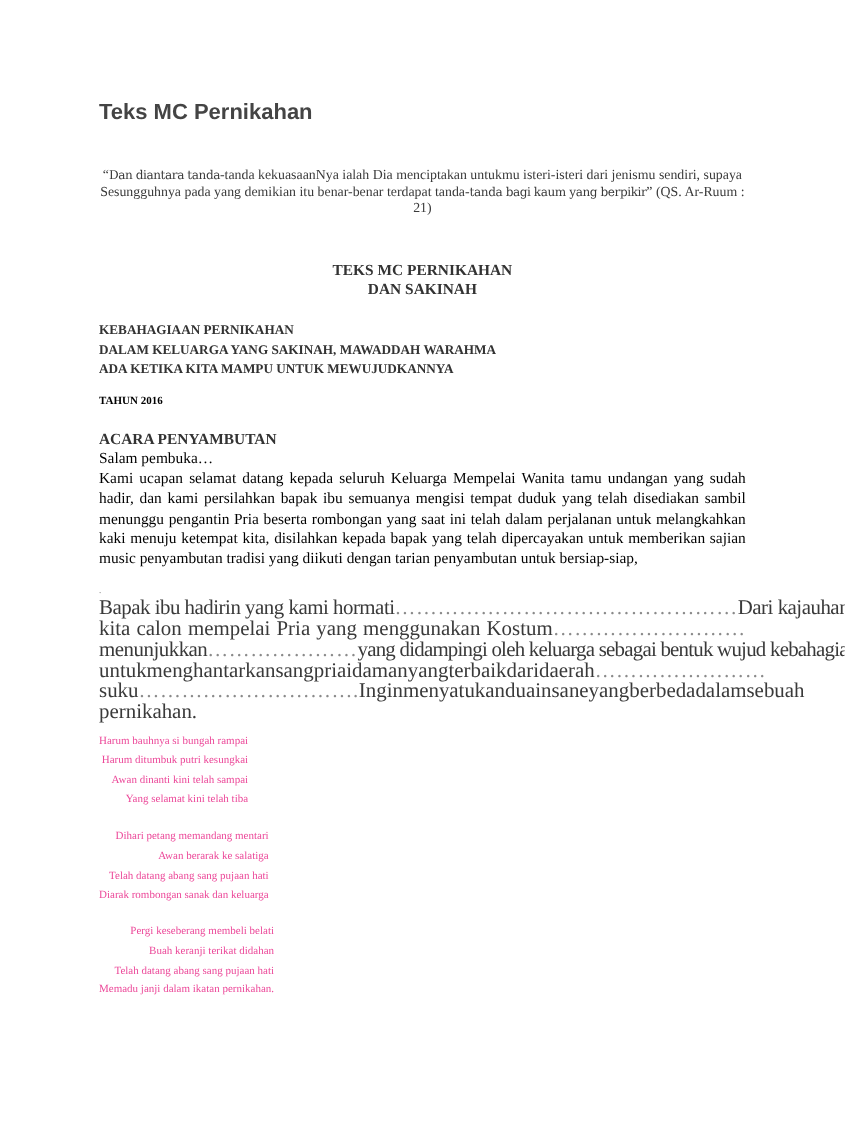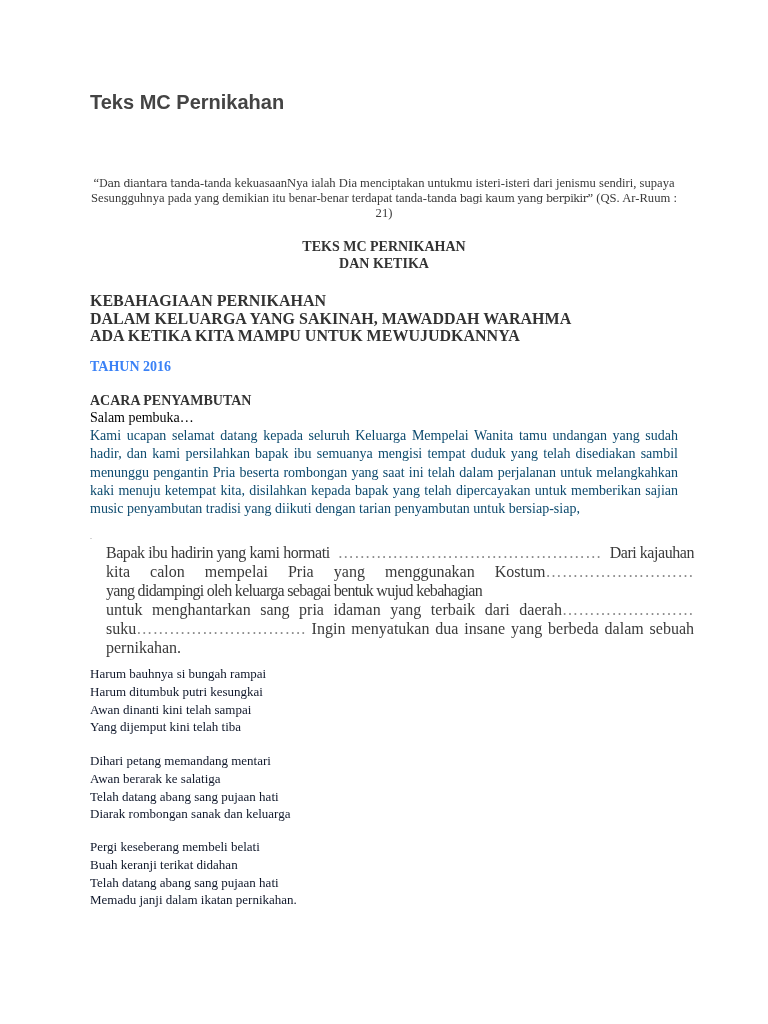--- a/index.html
+++ b/index.html
@@ -27,21 +27,21 @@
       left: 0;
       font-family: "Liberation Sans", sans-serif;
       font-weight: bold;
       font-size: 20px;
       color: #444444;
       margin: 0;
       letter-spacing: 0px;
     }
     .quote {
       position: absolute;
-      top: 176px;
+      top: 152px;
       left: 0;
       width: 588px;
       text-align: center;
       font-size: 12.6px;
       line-height: 15px;
       color: #3a3a3a;
     }
     .quote .hl {
       font-family: "DejaVu Serif", serif;
       font-size: 11px;
@@ -56,31 +56,31 @@
       font-weight: bold;
       font-size: 14px;
       line-height: 17px;
       color: #333333;
     }
     .block-heading {
       position: absolute;
       top: 292px;
       left: 0;
       font-weight: bold;
-      font-size: 16px;
+      font-size: 12px;
       line-height: 17.5px;
       color: #333333;
     }
     .year {
       position: absolute;
       top: 359px;
       left: 0;
       font-weight: bold;
-      font-size: 14px;
-      color: #3b82f6;
+      font-size: 10px;
+      color: #000000;
     }
     .section-title {
       position: absolute;
       top: 393px;
       left: 0;
       font-weight: bold;
       font-size: 14px;
       color: #333333;
     }
     .subsection-title {
@@ -92,59 +92,60 @@
       color: #000000;
     }
     .paragraph {
       position: absolute;
       top: 427px;
       left: 0;
       width: 588px;
       font-size: 14px;
       line-height: 18.3px;
       text-align: justify;
-      color: #0c4a6e;
+      color: #000000;
     }
     .tiny-dot {
       position: absolute;
       top: 532px;
       left: 0;
       font-size: 8px;
       color: #777;
     }
     .paragraph2 {
       position: absolute;
       top: 543px;
-      left: 16px;
+      left: 0;
       width: 588px;
       font-family: "Liberation Serif", serif;
-      font-size: 16px;
+      font-size: 19px;
       line-height: 19px;
       text-align: justify;
       text-align-last: left;
       color: #3a3a3a;
     }
     .paragraph2 .dots {
       color: #8a8a8a;
       letter-spacing: 0.5px;
     }
     .paragraph2 .condensed {
       letter-spacing: -0.45px;
     }
     .line-flex {
       display: flex;
       justify-content: space-between;
       white-space: nowrap;
     }
     .poem {
       position: absolute;
       left: 0;
-      font-size: 13px;
+      font-size: 10px;
       line-height: 17.8px;
-      color: #0f172a;
+      color: #ec4899;
+      text-align: right;
     }
     .poem div { white-space: nowrap; }
     .poem-1 { top: 665px; }
     .poem-2 { top: 752px; font-family: Liberation Serif, serif; }
     .poem-3 { top: 838px; }
   </style>
 </head>
 <body>
 
 <div class="page">
@@ -152,21 +153,21 @@
   <h1 class="doc-title">Teks MC Pernikahan</h1>
 
   <div class="quote">
     <div><span>“</span><span class="hl">Dan diantara tanda</span><span>-tanda kekuasaanNya ialah Dia menciptakan untukmu isteri-isteri dari jenismu sendiri, supaya</span></div>
     <div><span>Sesungguhnya pada yang demikian itu benar-benar terdapat tanda-</span><span class="hl">tanda bagi kaum yang berpikir</span><span>” (QS. Ar-Ruum :</span></div>
     <div>21)</div>
   </div>
 
   <div class="center-heading">
     <div>TEKS MC PERNIKAHAN</div>
-    <div>DAN KETIKA</div>
+    <div>DAN SAKINAH</div>
   </div>
 
   <div class="block-heading">
     <div>KEBAHAGIAAN PERNIKAHAN</div>
     <div>DALAM KELUARGA YANG SAKINAH, MAWADDAH WARAHMA</div>
     <div>ADA KETIKA KITA MAMPU UNTUK MEWUJUDKANNYA</div>
   </div>
 
   <div class="year">TAHUN 2016</div>
 
@@ -186,20 +187,21 @@
     <div class="line-flex">
       <span>kita</span>
       <span>calon</span>
       <span>mempelai</span>
       <span>Pria</span>
       <span>yang</span>
       <span>menggunakan</span>
       <span><span>Kostum</span><span class="dots">………………………</span></span>
     </div>
     <div class="line-flex">
+      <span><span class="condensed">menunjukkan</span><span class="dots">…………………</span></span>
       <span class="condensed" style="letter-spacing:-0.7px">yang didampingi oleh keluarga sebagai bentuk wujud kebahagian</span>
     </div>
     <div class="line-flex">
       <span>untuk</span>
       <span>menghantarkan</span>
       <span>sang</span>
       <span>pria</span>
       <span>idaman</span>
       <span>yang</span>
       <span>terbaik</span>
@@ -217,21 +219,21 @@
       <span>dalam</span>
       <span>sebuah</span>
     </div>
     <div>pernikahan.</div>
   </div>
 
   <div class="poem poem-1">
     <div>Harum bauhnya si bungah rampai</div>
     <div>Harum ditumbuk putri kesungkai</div>
     <div>Awan dinanti kini telah sampai</div>
-    <div>Yang dijemput kini telah tiba</div>
+    <div>Yang selamat kini telah tiba</div>
   </div>
 
   <div class="poem poem-2">
     <div>Dihari petang memandang mentari</div>
     <div>Awan berarak ke salatiga</div>
     <div>Telah datang abang sang pujaan hati</div>
     <div>Diarak rombongan sanak dan keluarga</div>
   </div>
 
   <div class="poem poem-3">

